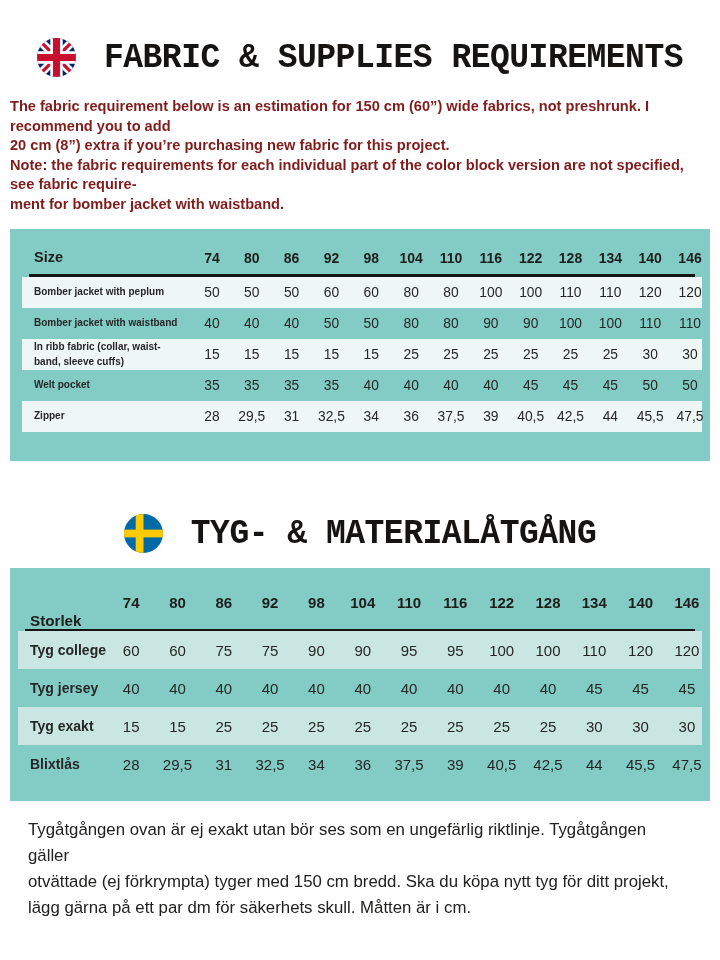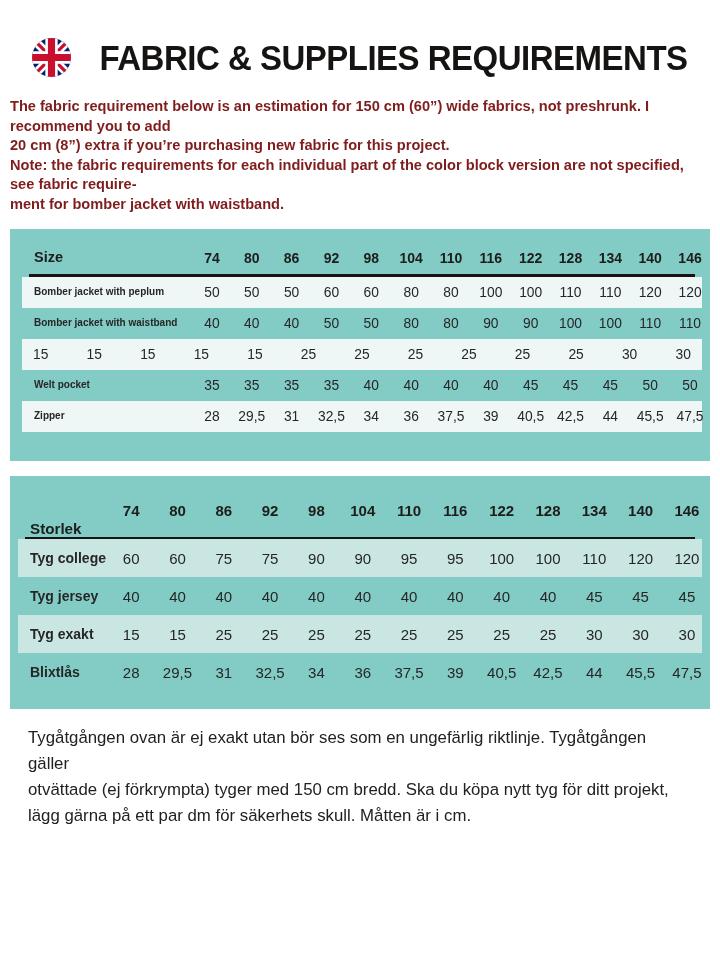--- a/index.html
+++ b/index.html
@@ -5,21 +5,21 @@
   html,body{margin:0;padding:0;}
   body{
     width:720px;height:960px;background:#ffffff;
     font-family:"Liberation Sans","DejaVu Sans",sans-serif;
     color:#1d1d1b;overflow:hidden;
   }
   .page{width:720px;height:960px;position:relative;}
 
   
   .sec-header{
-    display:flex;align-items:center;justify-content:center;gap:28px;
+    display:flex;align-items:center;justify-content:center;gap:28px;font-family:Liberation Mono, monospace;
   }
   .sec-header.en{padding-top:38px;}
   .sec-header.sv{padding-top:53px;}
   .flag{width:39px;height:39px;flex:0 0 auto;}
   .sec-title{
     font-size:33px;font-weight:bold;letter-spacing:-.5px;color:#151412;
     transform:scaleY(1.08);transform-origin:center;white-space:nowrap;
   }
 
   
@@ -142,20 +142,22 @@
           <div class="cell">80</div>
           <div class="cell">80</div>
           <div class="cell">90</div>
           <div class="cell">90</div>
           <div class="cell">100</div>
           <div class="cell">100</div>
           <div class="cell">110</div>
           <div class="cell">110</div>
         </div>
         <div class="row light">
+          <div class="lbl">In ribb fabric (collar, waist-
+band, sleeve cuffs)</div>
           <div class="cell">15</div>
           <div class="cell">15</div>
           <div class="cell">15</div>
           <div class="cell">15</div>
           <div class="cell">15</div>
           <div class="cell">25</div>
           <div class="cell">25</div>
           <div class="cell">25</div>
           <div class="cell">25</div>
           <div class="cell">25</div>
@@ -191,20 +193,35 @@
           <div class="cell">39</div>
           <div class="cell">40,5</div>
           <div class="cell">42,5</div>
           <div class="cell">44</div>
           <div class="cell">45,5</div>
           <div class="cell">47,5</div>
         </div>
       </div>
     </div>
 
+  <div class="sec-header sv">
+    <svg class="flag" viewBox="0 0 60 60" aria-hidden="true">
+      <defs>
+          <clipPath id="svclip">
+            <circle cx="30" cy="30" r="30"></circle>
+          </clipPath>
+        </defs>
+      <g clip-path="url(#svclip)">
+        <rect width="60" height="60" fill="#006aa7"></rect>
+        <rect x="18" y="0" width="12" height="60" fill="#fecb00"></rect>
+        <rect x="0" y="24" width="60" height="12" fill="#fecb00"></rect>
+      </g>
+    </svg>
+    <div class="sec-title">TYG- &amp; MATERIALÅTGÅNG</div>
+  </div>
 
   <div class="sizetable t-sv" style="--light: #c9e6e2;">
       <div class="row head">
         <div class="lbl">Storlek</div>
         <div class="cell">74</div>
         <div class="cell">80</div>
         <div class="cell">86</div>
         <div class="cell">92</div>
         <div class="cell">98</div>
         <div class="cell">104</div>

